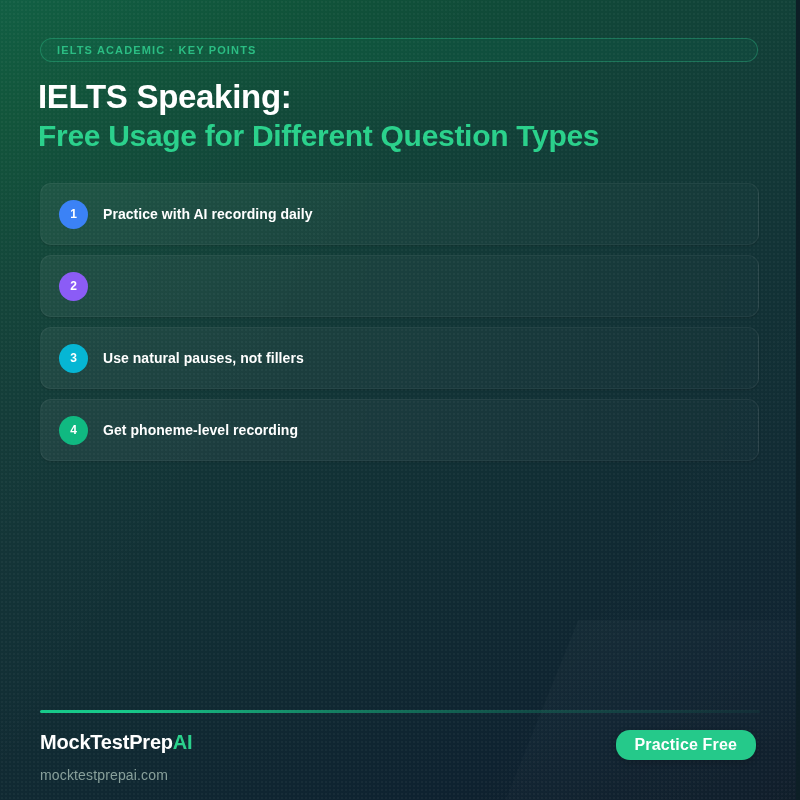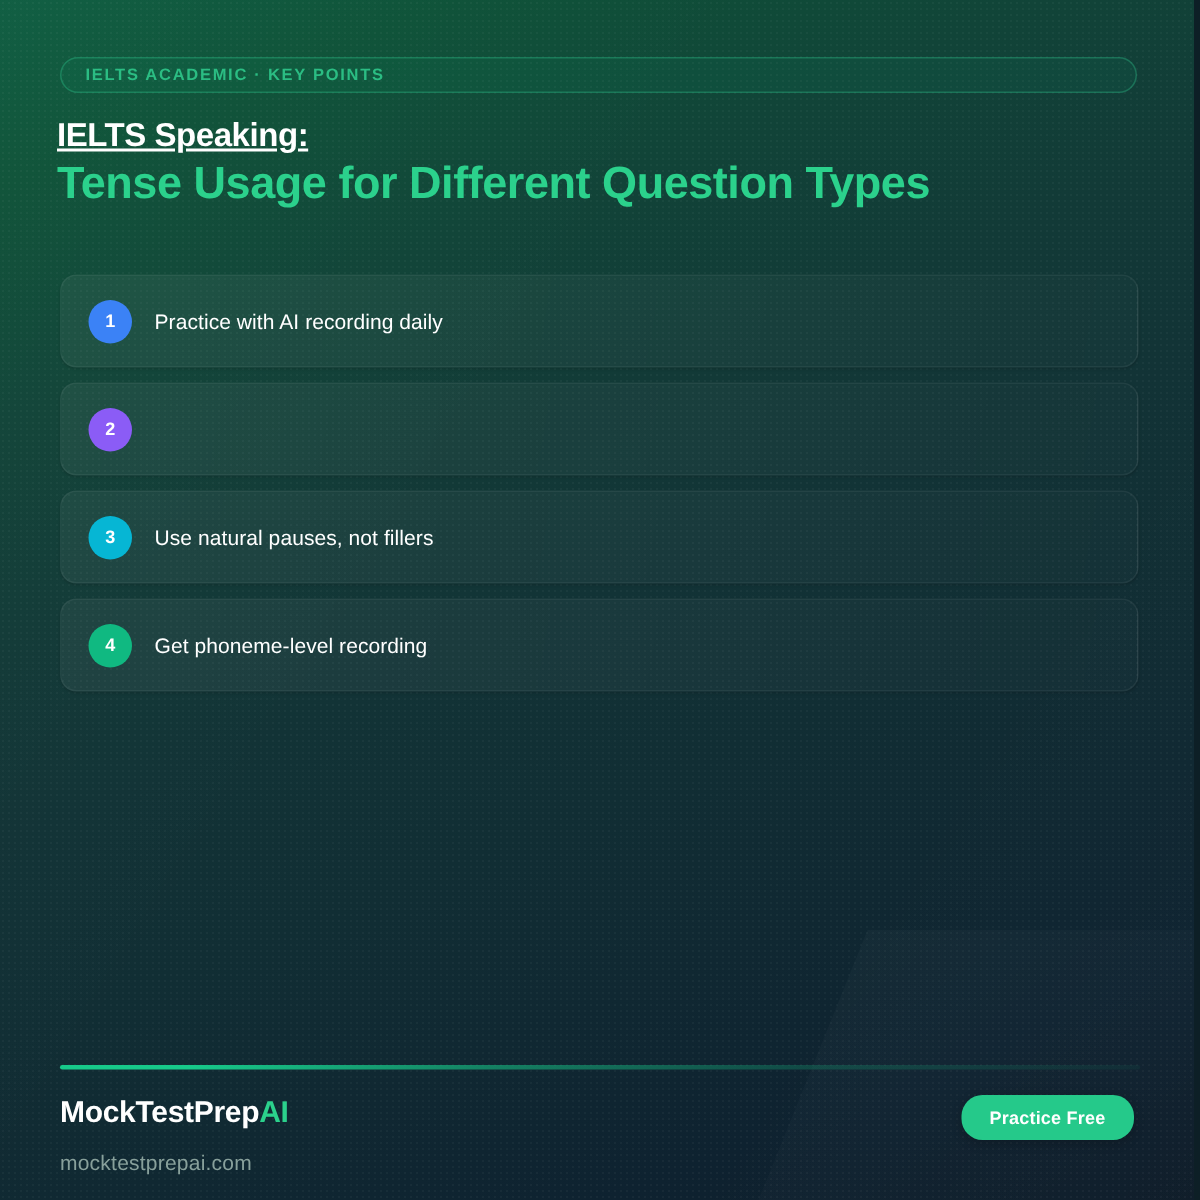--- a/index.html
+++ b/index.html
@@ -70,24 +70,23 @@
     margin-left:16px;
     font-size:11px;
     font-weight:bold;
     letter-spacing:1.15px;
     color:#2bbd83;
     white-space:nowrap;
   }
 
   #title-block { position:absolute; left:38px; top:76px; width:730px; }
   .title-line1 {
-    font-size:22px; font-weight:bold;
+    font-size:33px; font-weight:bold;
     color:#ffffff; letter-spacing:-0.3px;
     line-height:1.25;
-    text-decoration:underline;
   }
   .title-line2 {
     font-size:30px; font-weight:bold;
     color:#2bd18c; letter-spacing:-0.3px;
     line-height:1.25;
   }
   #subtitle {
     margin-top:9px;
     font-size:13px;
     color:#9fb5b0;
@@ -114,21 +113,21 @@
     width:29px; height:29px;
     margin-left:18px;
     border-radius:50%;
     display:flex; align-items:center; justify-content:center;
     font-size:12px; font-weight:bold; color:#ffffff;
   }
 
   .point-text {
     margin-left:15px;
     font-size:14px;
-    font-weight:normal;
+    font-weight:bold;
     color:#ffffff;
     letter-spacing:0.05px;
     padding-right:18px;
   }
 
   
   #divider {
     position:absolute;
     left:40px; top:710px;
     width:720px; height:3px;
@@ -157,21 +156,21 @@
 
   #cta {
     position:absolute;
     right:40px; top:730px;
     height:30px;
     padding:0 19px;
     border:none; border-radius:14px;
     background:#25c98a;
     color:#ffffff;
     font-family:"Liberation Sans", sans-serif;
-    font-size:12px; font-weight:bold;
+    font-size:16px; font-weight:bold;
     letter-spacing:0.15px;
     display:flex; align-items:center; justify-content:center;
     cursor:pointer;
     box-shadow:0 2px 7px rgba(0,0,0,0.22);
   }
 </style>
 </head>
 <body>
 
 <div id="card">
@@ -179,21 +178,21 @@
   <div id="dots"></div>
   <div id="sheen"></div>
   <div id="corner-band"></div>
 
   <div id="eyebrow">
     <span id="eyebrow-label">IELTS ACADEMIC · KEY POINTS</span>
   </div>
 
   <div id="title-block">
     <div class="title-line1">IELTS Speaking:</div>
-    <div class="title-line2">Tense Usage for Different Question Types</div>
+    <div class="title-line2">Free Usage for Different Question Types</div>
   </div>
 
   <div id="points">
       <div class="point">
         <div class="point-num" style="background: rgb(59, 130, 246);">1</div>
         <div class="point-text">Practice with AI recording daily</div>
       </div>
       <div class="point">
         <div class="point-num" style="background: rgb(139, 92, 246);">2</div>
       </div>

